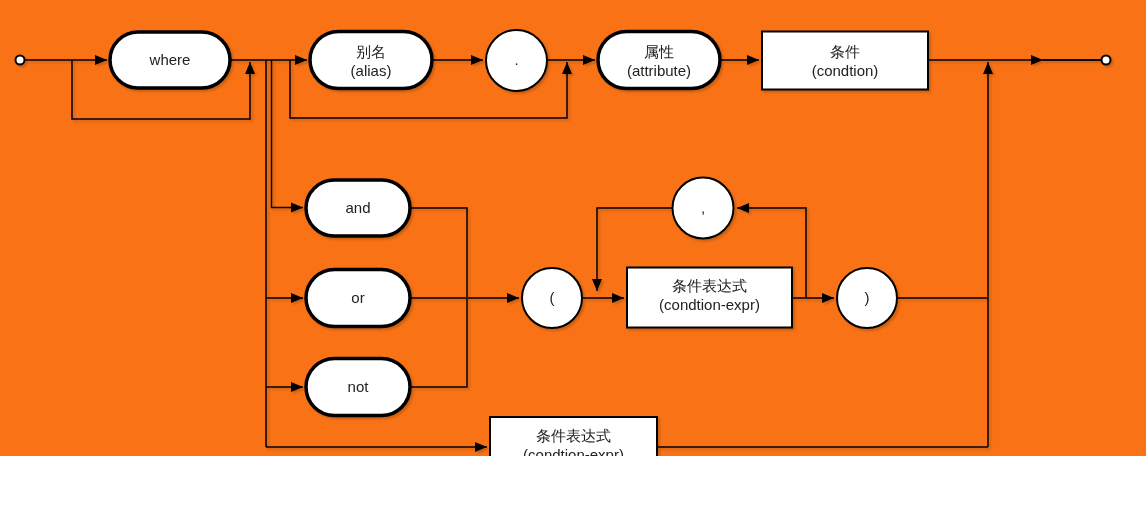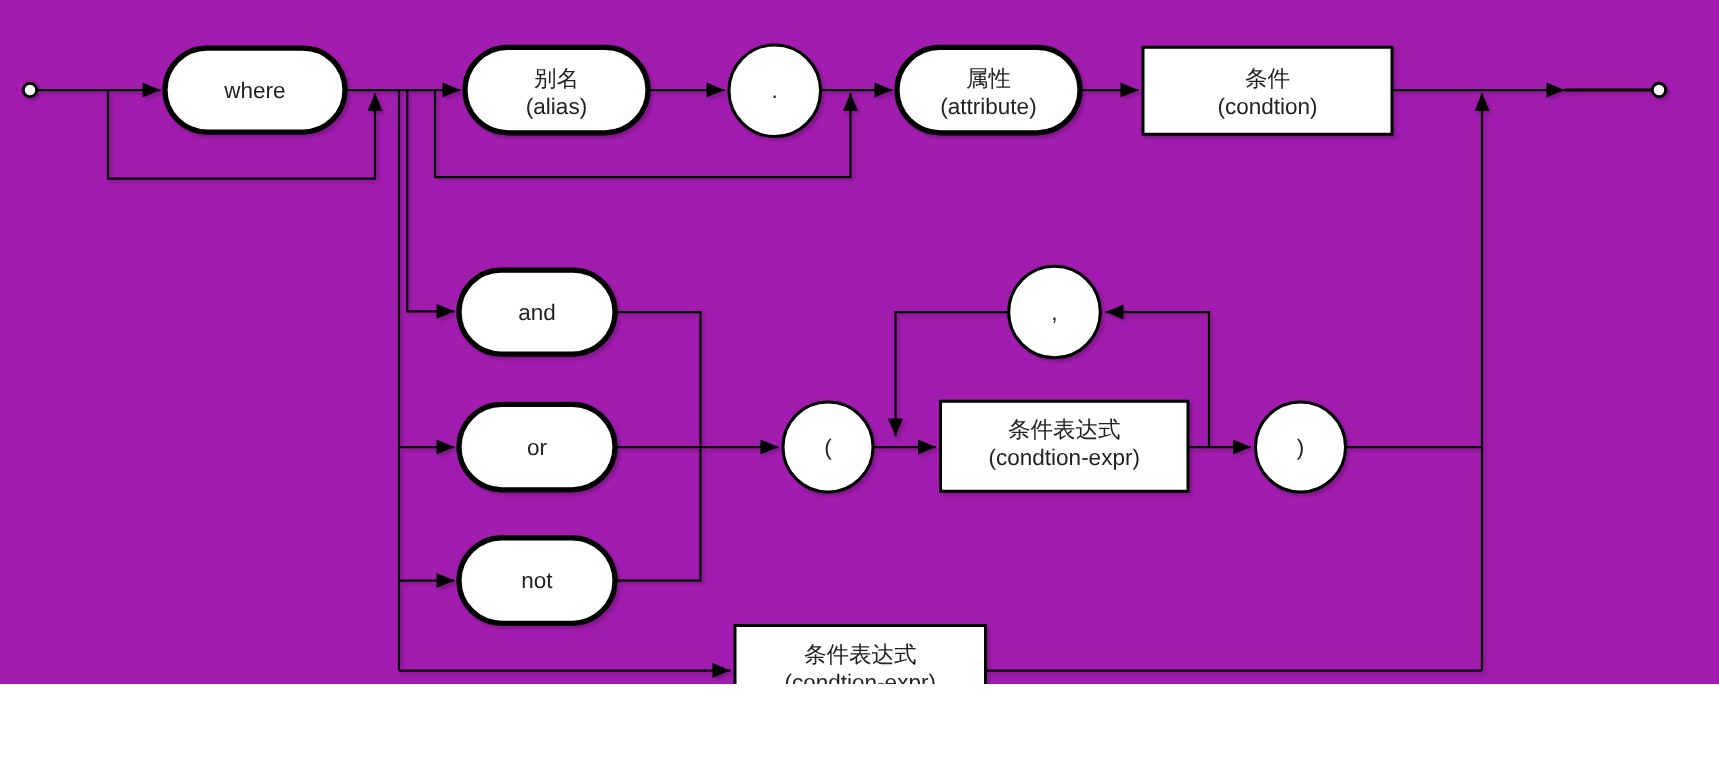--- a/index.html
+++ b/index.html
@@ -4,21 +4,21 @@
 <style>
   html, body {
     margin: 0;
     padding: 0;
     background: #ffffff;
   }
   .canvas {
     position: relative;
     width: 1146px;
     height: 456px;
-    background: #a21caf;
+    background: #f97316;
     overflow: hidden;
   }
   svg {
     display: block;
     font-family: "Liberation Sans", sans-serif;
   }
   .edge {
     fill: none;
     stroke: #000000;
     stroke-width: 1.5;

